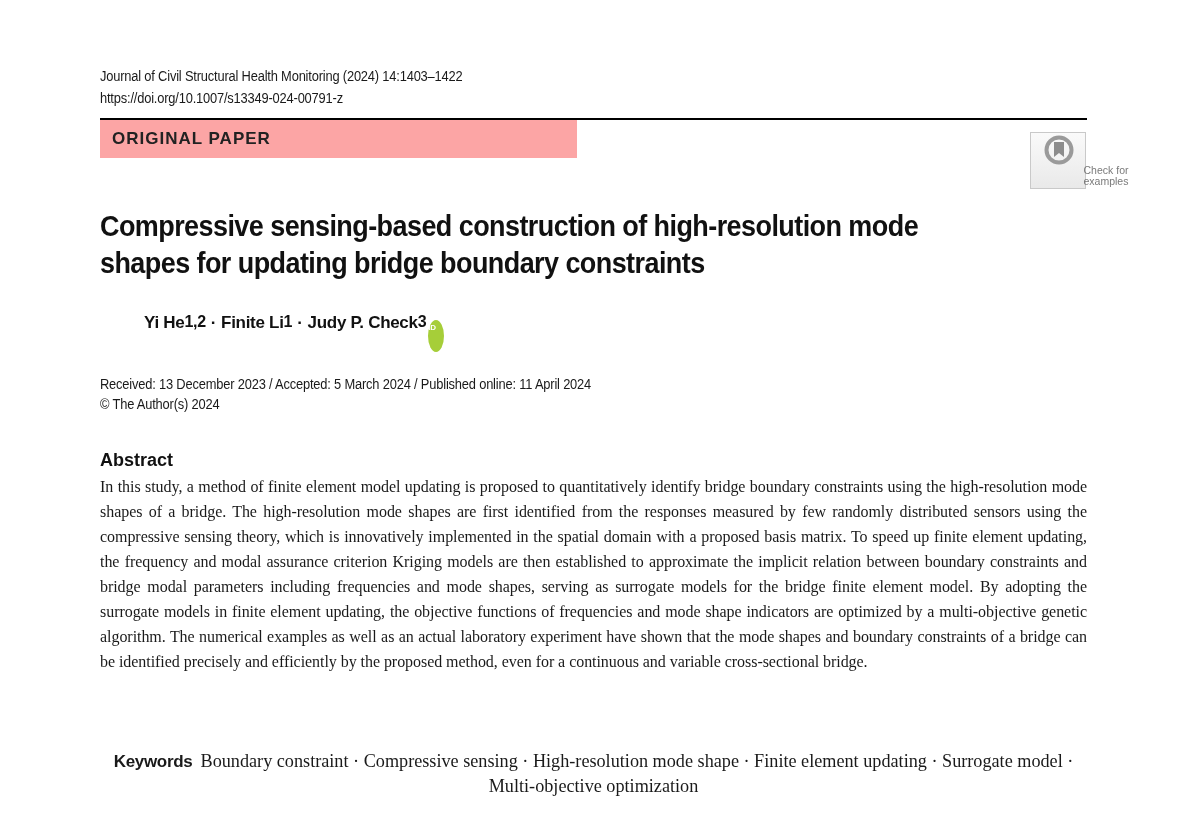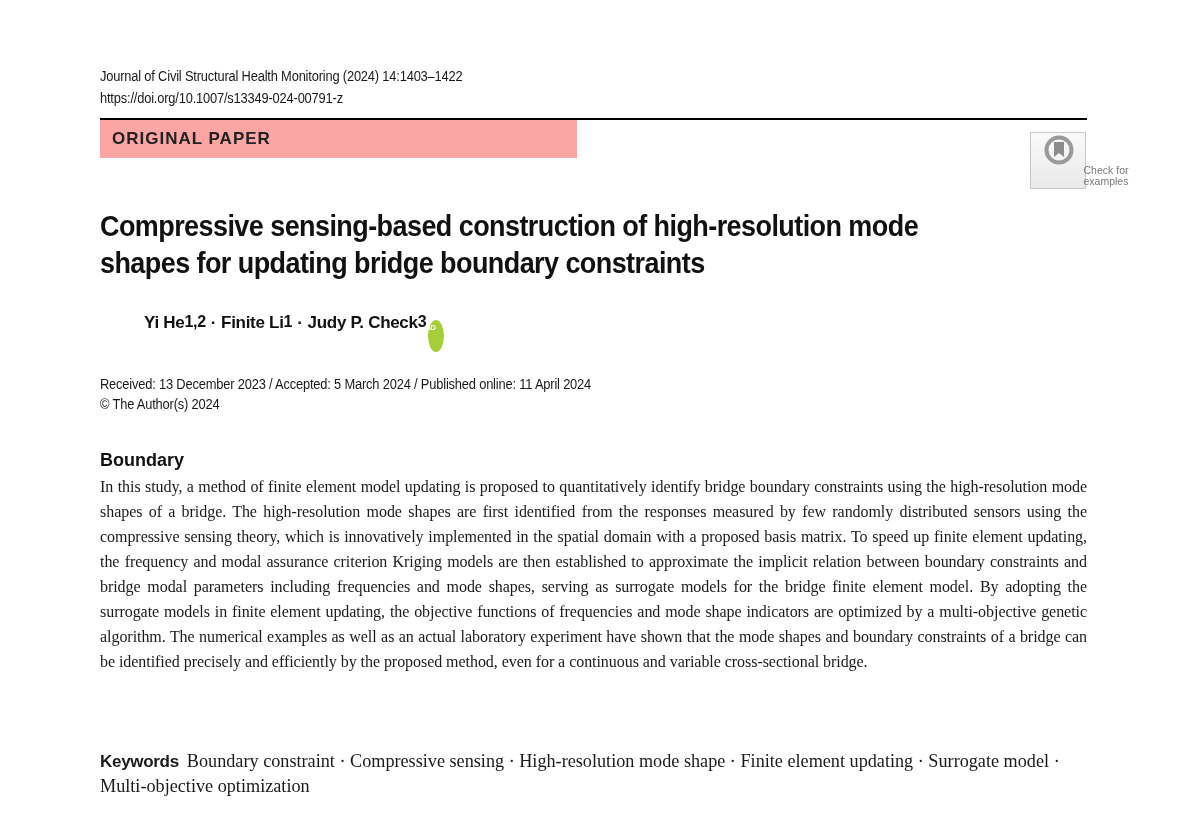--- a/index.html
+++ b/index.html
@@ -65,21 +65,21 @@
       position: absolute; left: 100px; top: 450px;
       font-size: 18px; font-weight: bold; color: #111;
     }
     .abstract-body {
       position: absolute; left: 100px; top: 474px; width: 987px;
       font-size: 16px; line-height: 25px; text-align: justify; color: #1a1a1a;
       letter-spacing: -0.05px;
     }
     .keywords {
       position: absolute; left: 100px; top: 749px; width: 987px;
-      font-size: 18.2px; line-height: 25px; color: #1a1a1a;
+      font-size: 18.2px; line-height: 25px; color: #1a1a1a; text-align: center;
     }
     .keywords .kw-label {
       font-family: "Liberation Sans", "DejaVu Sans", sans-serif;
       font-weight: bold; font-size: 17px; margin-right: 8px; letter-spacing: -0.3px;
     }
   </style>
 </head>
 <body>
 
 <div class="journal-meta sans">
@@ -116,18 +116,18 @@
   <span>Judy P. Check</span>
   <sup>3</sup>
   <span class="orcid sans">iD</span>
 </div>
 
 <div class="dates sans">
   <div>Received: 13 December 2023 / Accepted: 5 March 2024 / Published online: 11 April 2024</div>
   <div>© The Author(s) 2024</div>
 </div>
 
-<div class="abstract-heading sans">Boundary</div>
+<div class="abstract-heading sans">Abstract</div>
 <div class="abstract-body serif">In this study, a method of finite element model updating is proposed to quantitatively identify bridge boundary constraints using the high-resolution mode shapes of a bridge. The high-resolution mode shapes are first identified from the responses measured by few randomly distributed sensors using the compressive sensing theory, which is innovatively implemented in the spatial domain with a proposed basis matrix. To speed up finite element updating, the frequency and modal assurance criterion Kriging models are then established to approximate the implicit relation between boundary constraints and bridge modal parameters including frequencies and mode shapes, serving as surrogate models for the bridge finite element model. By adopting the surrogate models in finite element updating, the objective functions of frequencies and mode shape indicators are optimized by a multi-objective genetic algorithm. The numerical examples as well as an actual laboratory experiment have shown that the mode shapes and boundary constraints of a bridge can be identified precisely and efficiently by the proposed method, even for a continuous and variable cross-sectional bridge.</div>
 
 <div class="keywords serif">
   <span class="kw-label">Keywords</span><span>Boundary constraint · Compressive sensing · High-resolution mode shape · Finite element updating · Surrogate model · Multi-objective optimization</span>
 </div>
 
 </body></html>

